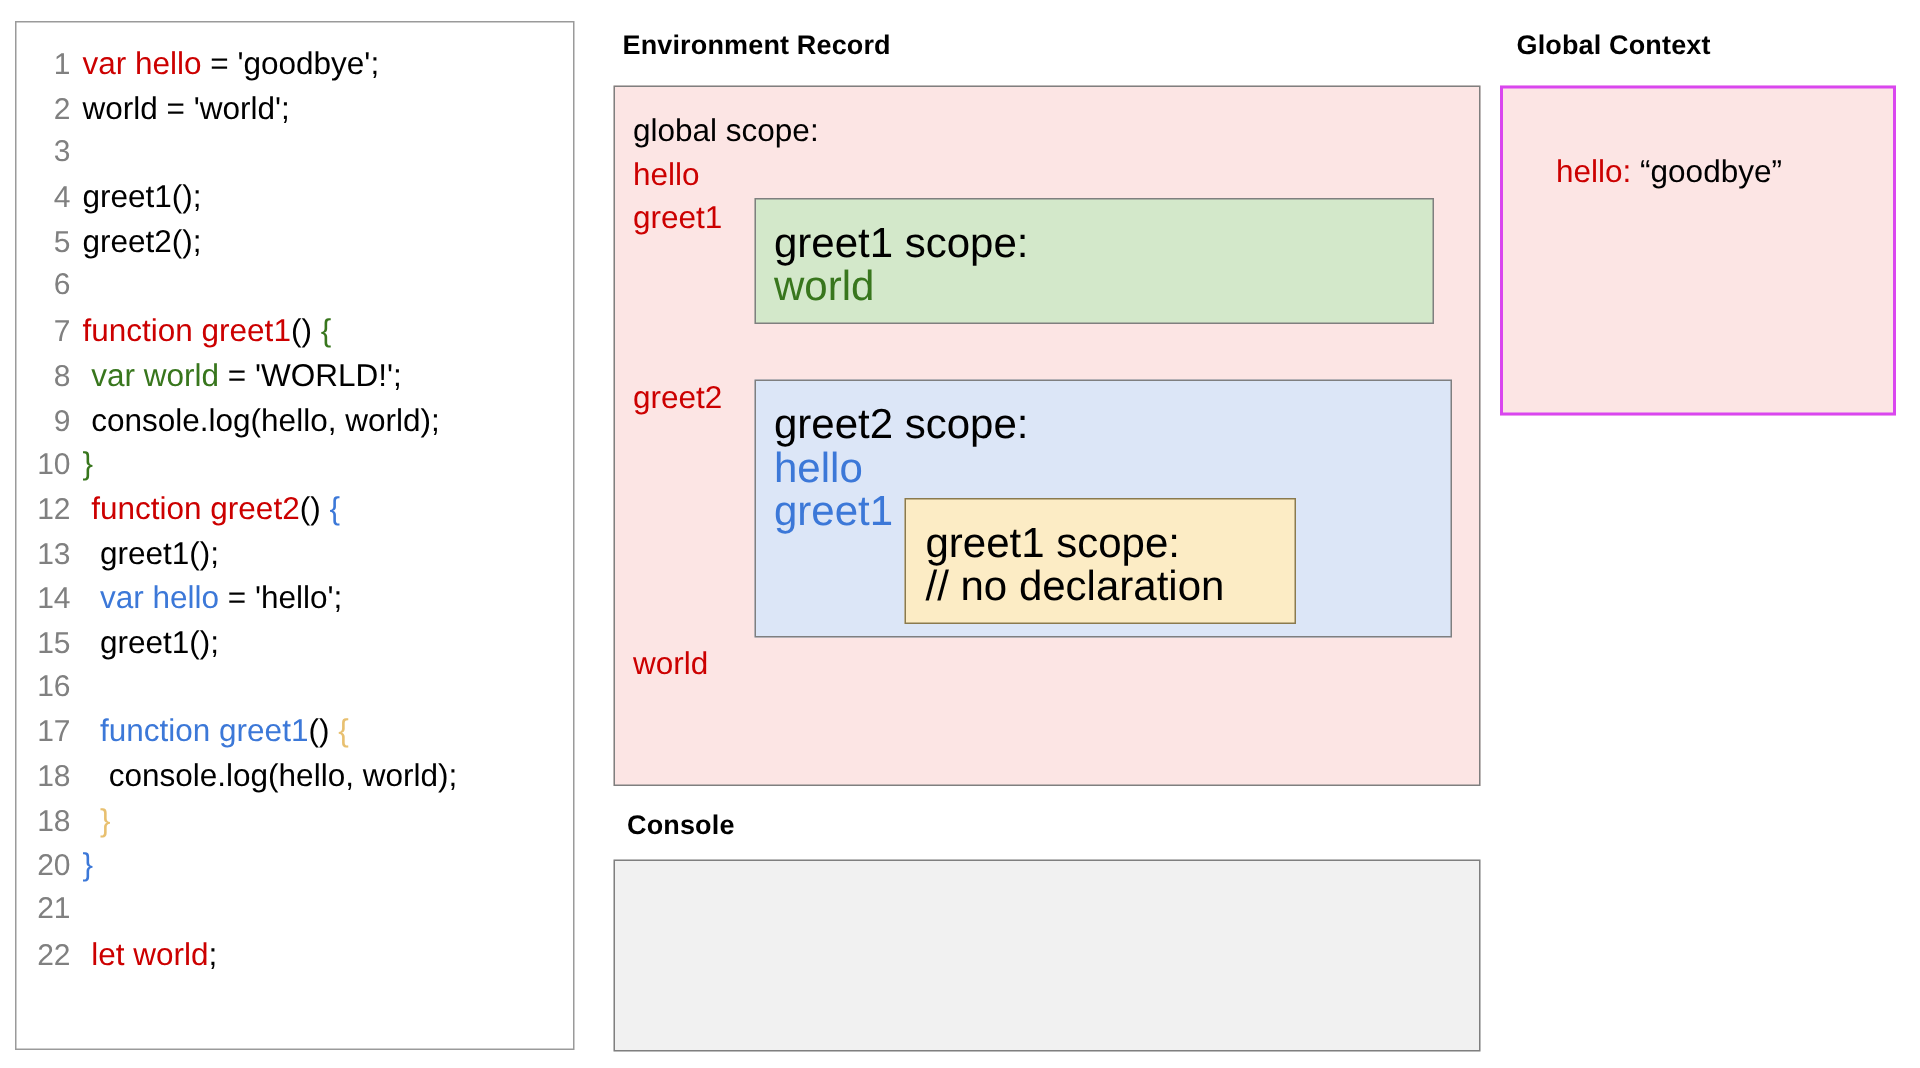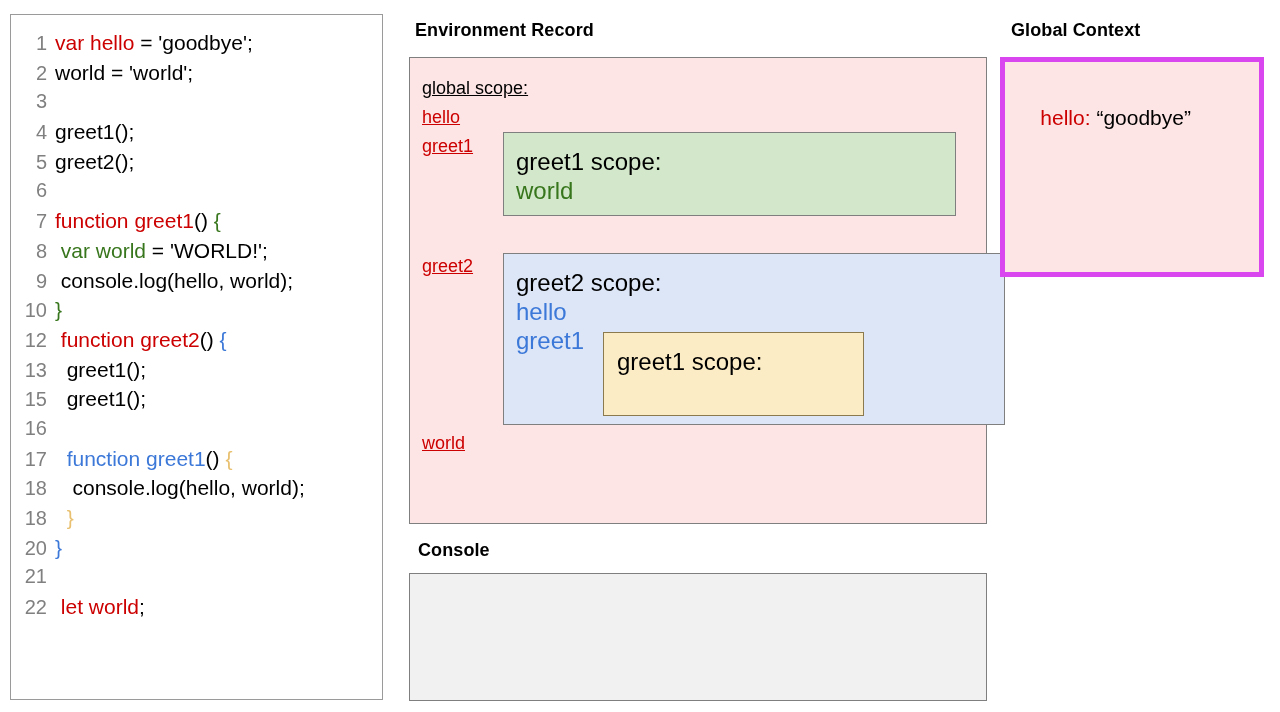--- a/index.html
+++ b/index.html
@@ -73,24 +73,23 @@
     left: 409px;
     top: 57px;
     width: 578px;
     height: 467px;
     background: #fce5e4;
     border: 1px solid #7f7f7f;
     box-sizing: border-box;
   }
   .scope-label {
     position: absolute;
-    font-size: 18px;
-    line-height: 26px;
-    white-space: pre;
-    text-decoration: underline;
+    font-size: 21px;
+    line-height: 26px;
+    white-space: pre;
   }
   #env-global-scope { left: 12px;  top: 17px;  color: #000000; }
   #env-hello        { left: 12px;  top: 46px;  color: #cc0000; }
   #env-greet1       { left: 12px;  top: 75px;  color: #cc0000; }
   #env-greet2       { left: 12px;  top: 195px; color: #cc0000; }
   #env-world        { left: 12px;  top: 372px; color: #cc0000; }
 
   #greet1-box {
     position: absolute;
     left: 93px;
@@ -98,39 +97,39 @@
     width: 453px;
     height: 84px;
     background: #d3e8ca;
     border: 1px solid #7f7f7f;
     box-sizing: border-box;
   }
   #greet2-box {
     position: absolute;
     left: 93px;
     top: 195px;
-    width: 502px;
+    width: 465px;
     height: 172px;
     background: #dce6f7;
     border: 1px solid #7f7f7f;
     box-sizing: border-box;
   }
   #greet1-inner-box {
     position: absolute;
     left: 99px;
     top: 78px;
     width: 261px;
     height: 84px;
     background: #fcecc5;
     border: 1px solid #8a7a4e;
     box-sizing: border-box;
   }
   .inner-line {
     position: absolute;
-    font-size: 24px;
+    font-size: 28px;
     line-height: 26px;
     white-space: pre;
   }
   #g1-head   { left: 12px; top: 16px; color: #000000; }
   #g1-world  { left: 12px; top: 45px; color: #38761d; }
   #g2-head   { left: 12px; top: 16px; color: #000000; }
   #g2-hello  { left: 12px; top: 45px; color: #3c78d8; }
   #g2-greet1 { left: 12px; top: 74px; color: #3c78d8; }
   #g1i-head  { left: 13px; top: 16px; color: #000000; }
   #g1i-note  { left: 13px; top: 45px; color: #000000; }
@@ -157,21 +156,21 @@
   }
 
   
   #global-box {
     position: absolute;
     left: 1000px;
     top: 57px;
     width: 264px;
     height: 220px;
     background: #fce5e4;
-    border: 5px solid #d946ef;
+    border: 2px solid #d946ef;
     box-sizing: border-box;
   }
   #global-entry {
     position: absolute;
     left: 12px;
     top: 17px;
     font-size: 21px;
     line-height: 26px;
     white-space: pre;
   }
@@ -188,20 +187,21 @@
       <div class="code-line"><span class="ln">3</span><span class="code-text"></span></div>
       <div class="code-line"><span class="ln">4</span><span class="code-text"><span class="t-black">greet1();</span></span></div>
       <div class="code-line"><span class="ln">5</span><span class="code-text"><span class="t-black">greet2();</span></span></div>
       <div class="code-line"><span class="ln">6</span><span class="code-text"></span></div>
       <div class="code-line"><span class="ln">7</span><span class="code-text"><span class="t-red">function greet1</span><span class="t-black">() </span><span class="t-green">{</span></span></div>
       <div class="code-line"><span class="ln">8</span><span class="code-text"><span class="t-green"> var world</span><span class="t-black"> = 'WORLD!';</span></span></div>
       <div class="code-line"><span class="ln">9</span><span class="code-text"><span class="t-black"> console.log(hello, world);</span></span></div>
       <div class="code-line"><span class="ln">10</span><span class="code-text"><span class="t-green">}</span></span></div>
       <div class="code-line"><span class="ln">12</span><span class="code-text"><span class="t-red"> function greet2</span><span class="t-black">() </span><span class="t-blue">{</span></span></div>
       <div class="code-line"><span class="ln">13</span><span class="code-text"><span class="t-black">  greet1();</span></span></div>
+      <div class="code-line"><span class="ln">14</span><span class="code-text"><span class="t-blue">  var hello</span><span class="t-black"> = 'hello';</span></span></div>
       <div class="code-line"><span class="ln">15</span><span class="code-text"><span class="t-black">  greet1();</span></span></div>
       <div class="code-line"><span class="ln">16</span><span class="code-text"></span></div>
       <div class="code-line"><span class="ln">17</span><span class="code-text"><span class="t-blue">  function greet1</span><span class="t-black">() </span><span class="t-tan">{</span></span></div>
       <div class="code-line"><span class="ln">18</span><span class="code-text"><span class="t-black">   console.log(hello, world);</span></span></div>
       <div class="code-line"><span class="ln">18</span><span class="code-text"><span class="t-tan">  }</span></span></div>
       <div class="code-line"><span class="ln">20</span><span class="code-text"><span class="t-blue">}</span></span></div>
       <div class="code-line"><span class="ln">21</span><span class="code-text"></span></div>
       <div class="code-line"><span class="ln">22</span><span class="code-text"><span class="t-red"> let world</span><span class="t-black">;</span></span></div>
     </div>
 </div>
@@ -220,20 +220,21 @@
     <div class="inner-line" id="g1-world">world</div>
   </div>
 
   <div id="greet2-box">
     <div class="inner-line" id="g2-head">greet2 scope:</div>
     <div class="inner-line" id="g2-hello">hello</div>
     <div class="inner-line" id="g2-greet1">greet1</div>
 
     <div id="greet1-inner-box">
       <div class="inner-line" id="g1i-head">greet1 scope:</div>
+      <div class="inner-line" id="g1i-note">// no declaration</div>
     </div>
   </div>
 </div>
 
 <div class="section-title" id="console-title">Console</div>
 <div id="console-box">
   <div id="console-content"></div>
 </div>
 
 <div class="section-title" id="global-title">Global Context</div>

